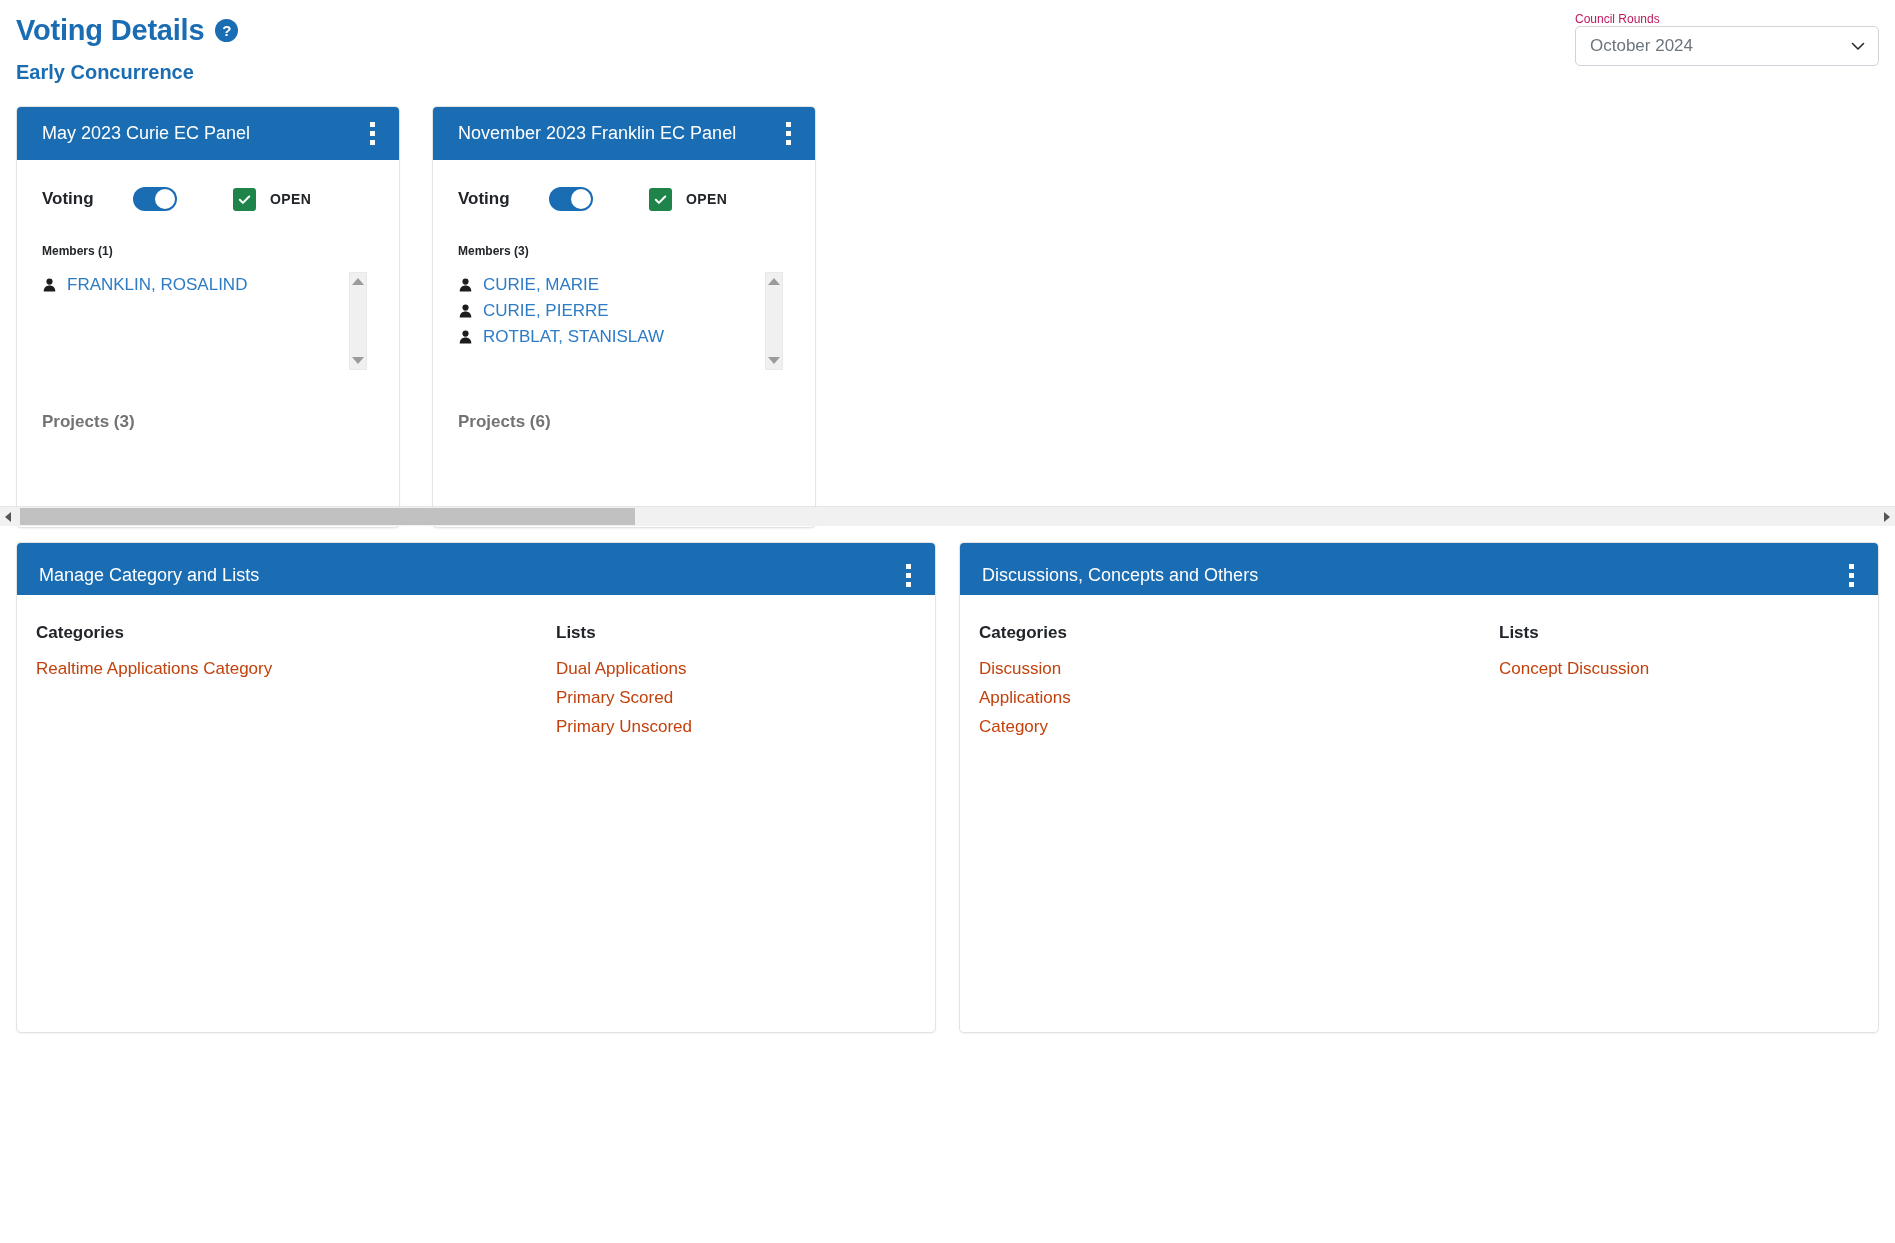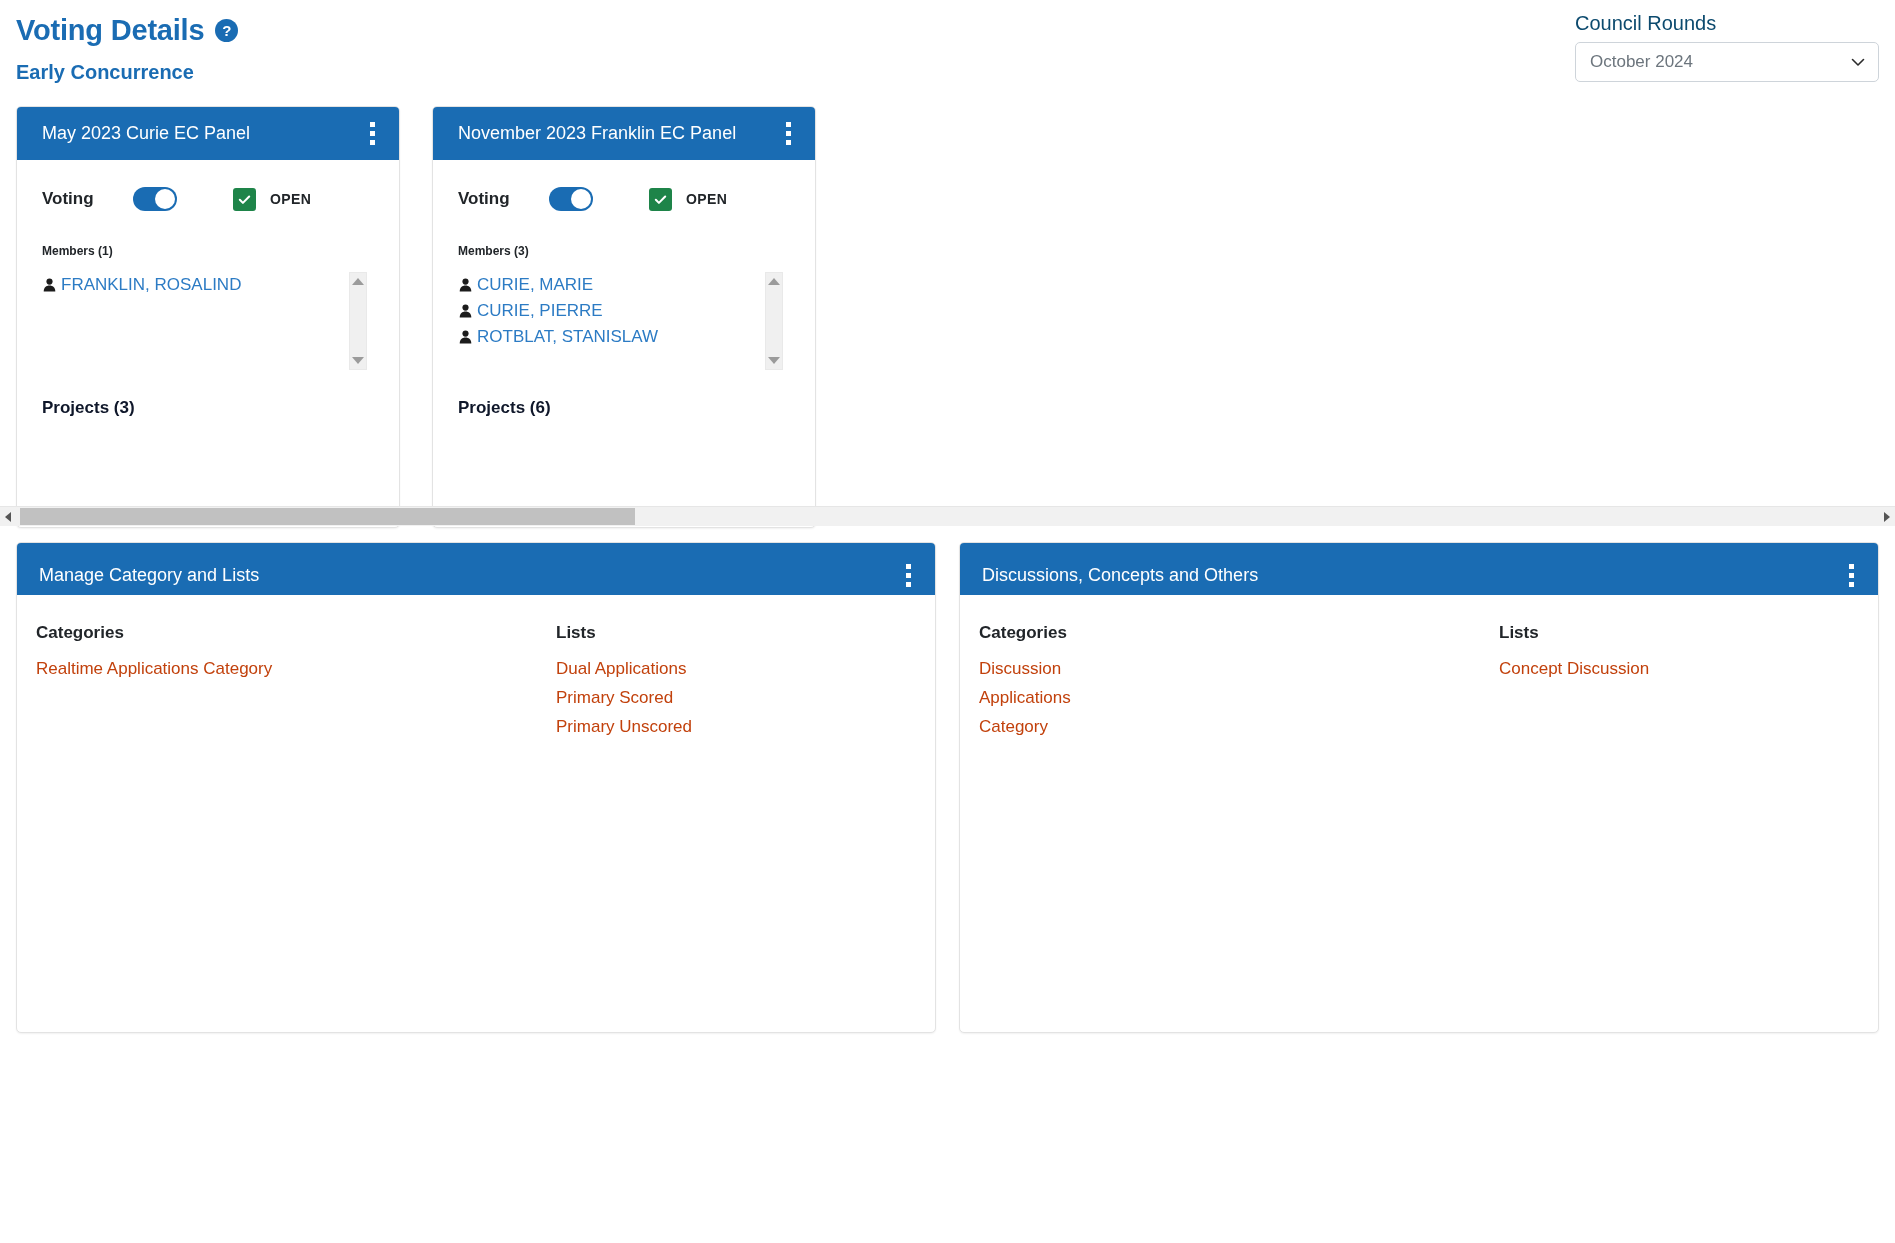--- a/index.html
+++ b/index.html
@@ -51,23 +51,22 @@
   }
 
   
   .rounds-block {
     position: absolute;
     top: 12px;
     right: 16px;
     width: 304px;
   }
   .rounds-label {
-    font-size: 20px;
-    color: #0c4a6e;
-    margin-bottom: 7px;
+    font-size: 12px;
+    color: #be185d;
   }
   .rounds-select {
     width: 304px;
     height: 40px;
     border: 1px solid #ced4da;
     border-radius: 5px;
     background: #ffffff;
     display: flex;
     align-items: center;
     padding: 0 12px 0 14px;
@@ -200,21 +199,21 @@
     height: 100px;
   }
   .member-list {
     list-style: none;
     margin: 0;
     padding: 0;
   }
   .member-item {
     display: flex;
     align-items: center;
-    gap: 4px;
+    gap: 10px;
     height: 26px;
   }
   .person-icon { flex: 0 0 auto; width: 15px; height: 16px; }
   .member-name {
     font-size: 17px;
     color: #2c7bc4;
     cursor: pointer;
   }
 
   .vscroll {
@@ -236,22 +235,22 @@
     width: 0; height: 0;
     border-left: 6px solid transparent;
     border-right: 6px solid transparent;
   }
   .tri-up { border-bottom: 7px solid #9b9b9b; }
   .tri-down { border-top: 7px solid #9b9b9b; }
 
   .projects-label {
     font-size: 17px;
     font-weight: bold;
-    color: #0f172a;
-    margin-top: 26px;
+    color: #737373;
+    margin-top: 40px;
   }
 
   
   .hscroll {
     position: absolute;
     left: 0;
     bottom: 0;
     width: 1895px;
     height: 20px;
     background: #f1f1f1;

